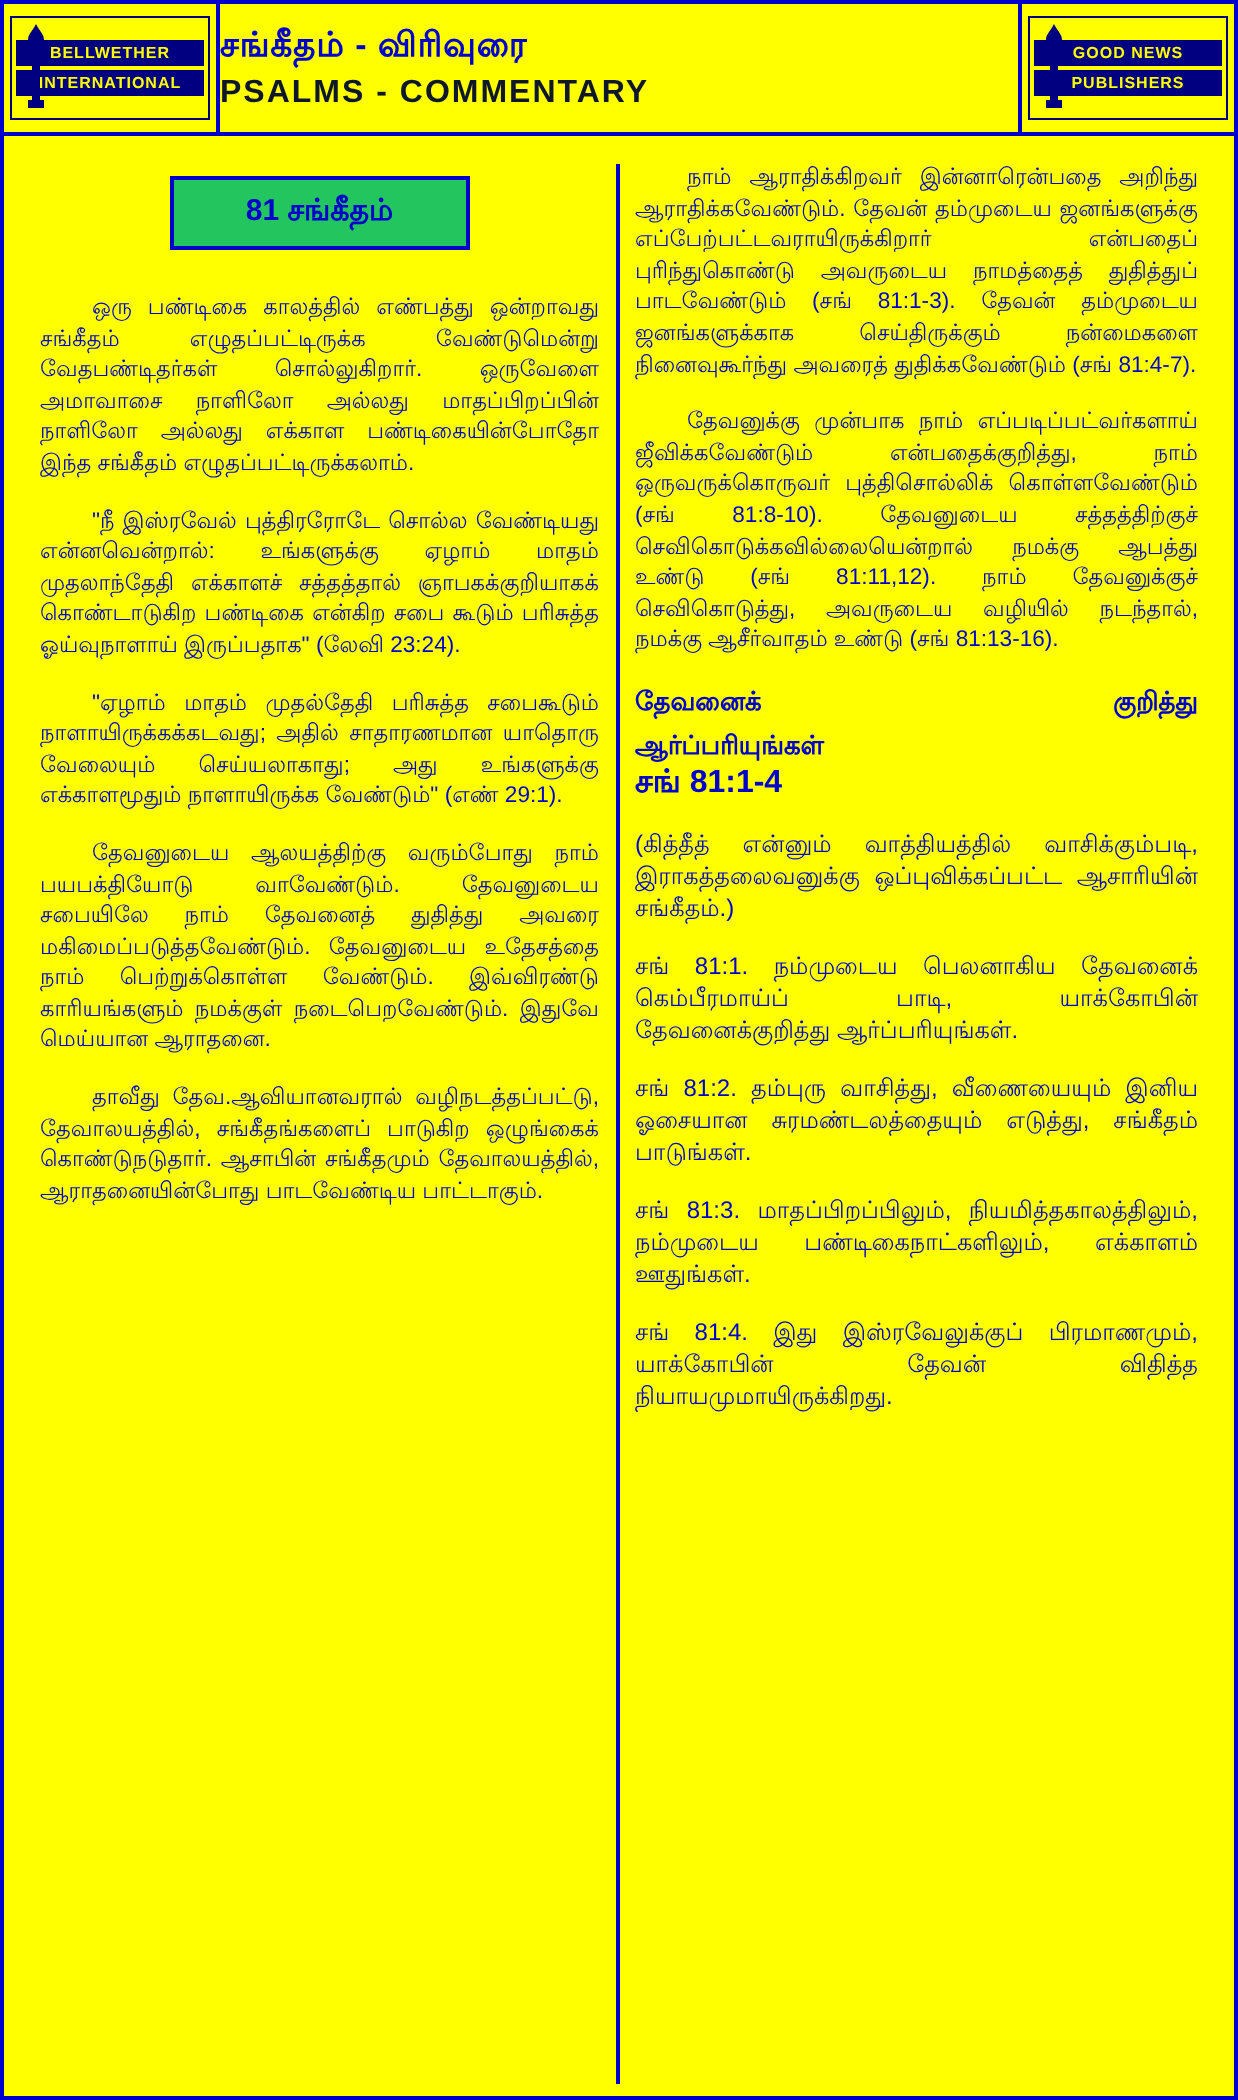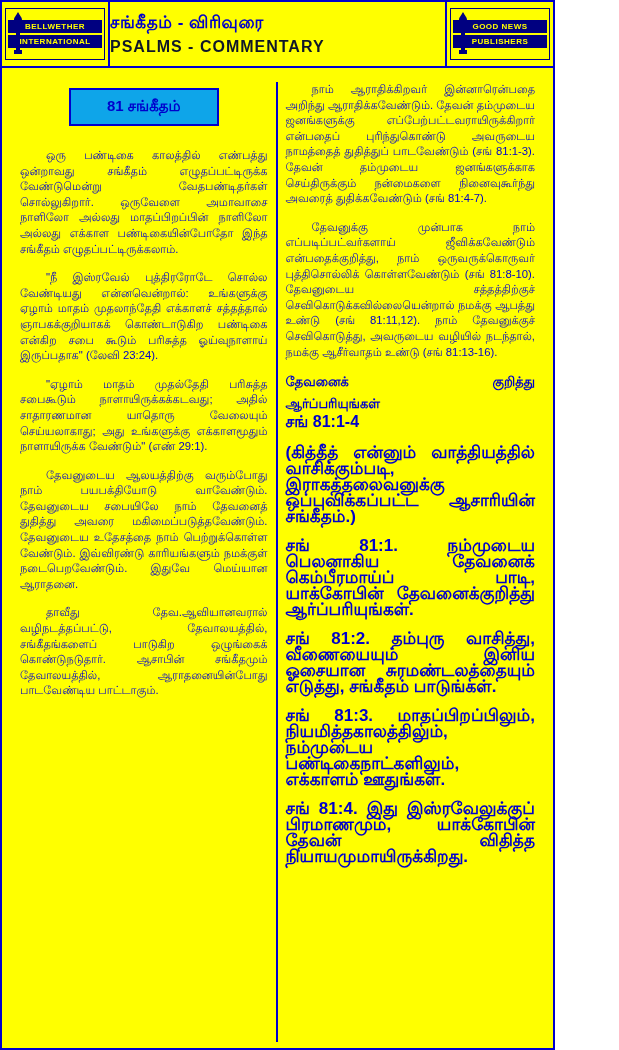--- a/index.html
+++ b/index.html
@@ -6,21 +6,21 @@
   html, body {
     margin: 0; padding: 0;
     background: #ffffff;
   }
   body {
     width: 619px; height: 1050px;
     font-family: "Liberation Sans", sans-serif;
   }
   .page {
     position: relative;
-    width: 555px; height: 1050px;
+    width: 619px; height: 1050px;
     background: #ffff00;
     border: 2px solid #0000cc;
     overflow: hidden;
   }
   
   .header {
     position: relative;
     height: 66px;
     display: flex;
     align-items: stretch;
@@ -95,21 +95,21 @@
     position: relative;
   }
   .col.left { border-right: 2px solid #0000cc; }
   
   .psalm-box {
     margin: 6px auto 22px auto;
     width: 150px;
     border: 2px solid #0000cc;
     text-align: center;
     padding: 7px 4px;
-    background: #0ea5e9;
+    background: #22c55e;
   }
   .psalm-box-text {
     font-size: 15px;
     font-weight: bold;
     color: #0000cc;
   }
   p.para {
     color: #0000cc;
     font-size: 11.3px;
     line-height: 15.6px;
@@ -128,24 +128,24 @@
     line-height: 18px;
   }
   .section-ref {
     color: #0000cc;
     font-size: 16px;
     font-weight: bold;
     margin: 0 0 12px 0;
   }
   p.bold {
     color: #0000cc;
-    font-size: 17px;
+    font-size: 12px;
     line-height: 16px;
     text-align: justify;
-    font-weight: bold;
+    font-weight: normal;
     margin: 0 0 13px 0;
   }
 </style>
 </head>
 <body>
 
 <div class="page">
 
   <div class="header">
 

